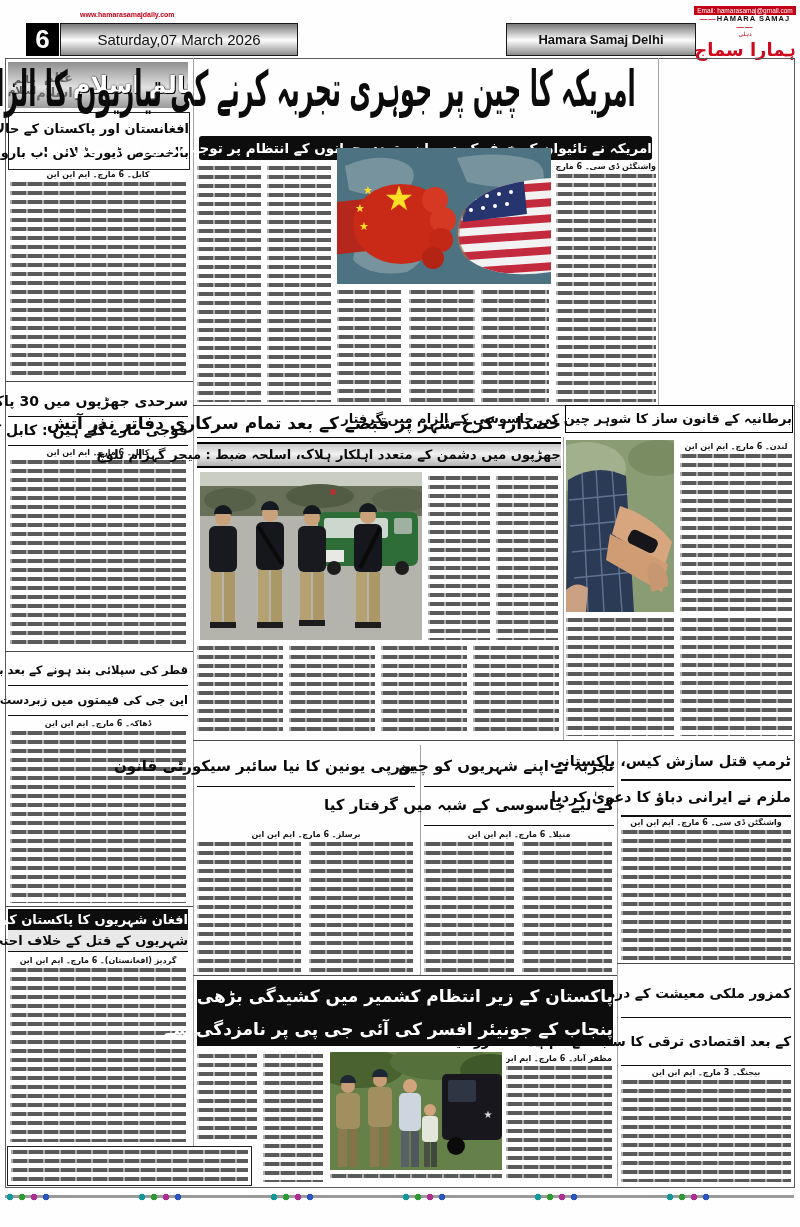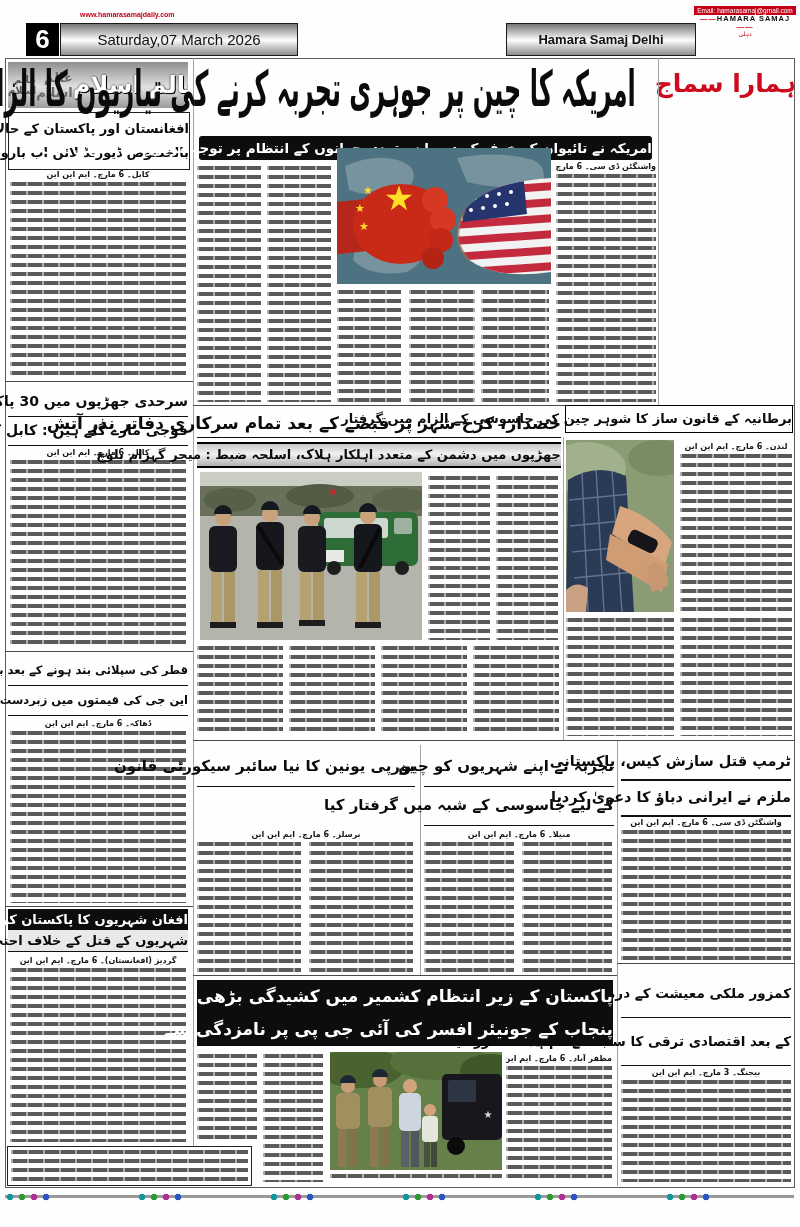--- a/index.html
+++ b/index.html
@@ -49,21 +49,21 @@
 
 
   <div class="abs silver c" style="left:506px;top:23px;width:188px;height:31px;font-size:13px;font-weight:bold;line-height:31px;">Hamara Samaj Delhi</div>
 
   <div class="abs" style="left:694px;top:6px;width:102px;height:50px;">
     <div style="background:#c40016;color:#fff;font-size:6.5px;text-align:center;padding:1px 0;">Email: hamarasamaj@gmail.com</div>
     <div style="font-size:7.5px;font-weight:bold;text-align:center;letter-spacing:1px;line-height:8px;">
       <span style="color:#c40016;">——</span><span>HAMARA SAMAJ</span><span style="color:#c40016;">——</span>
     </div>
     <div class="ur c" style="font-size:6px;color:#c40016;line-height:6px;">دہلی</div>
-    <div class="ur b c nw" style="font-size:25px;color:#cf0a1e;line-height:26px;margin-top:34px;">ہمارا سماج</div>
+    <div class="ur b c nw" style="font-size:18px;color:#cf0a1e;line-height:26px;">ہمارا سماج</div>
   </div>
 
   <div class="abs frame" style="left:5px;top:58px;width:788px;height:1128px;"></div>
   <div class="abs vr" style="left:193px;top:58px;height:1128px;"></div>
   <div class="abs vr" style="left:658px;top:58px;height:347px;"></div>
   <div class="abs vr" style="left:563px;top:437px;height:303px;"></div>
   <div class="abs vr" style="left:617px;top:740px;height:446px;"></div>
   <div class="abs vr" style="left:420px;top:745px;height:230px;"></div>
   <div class="abs hr" style="left:193px;top:405px;width:601px;"></div>
   <div class="abs hr" style="left:193px;top:740px;width:601px;"></div>

